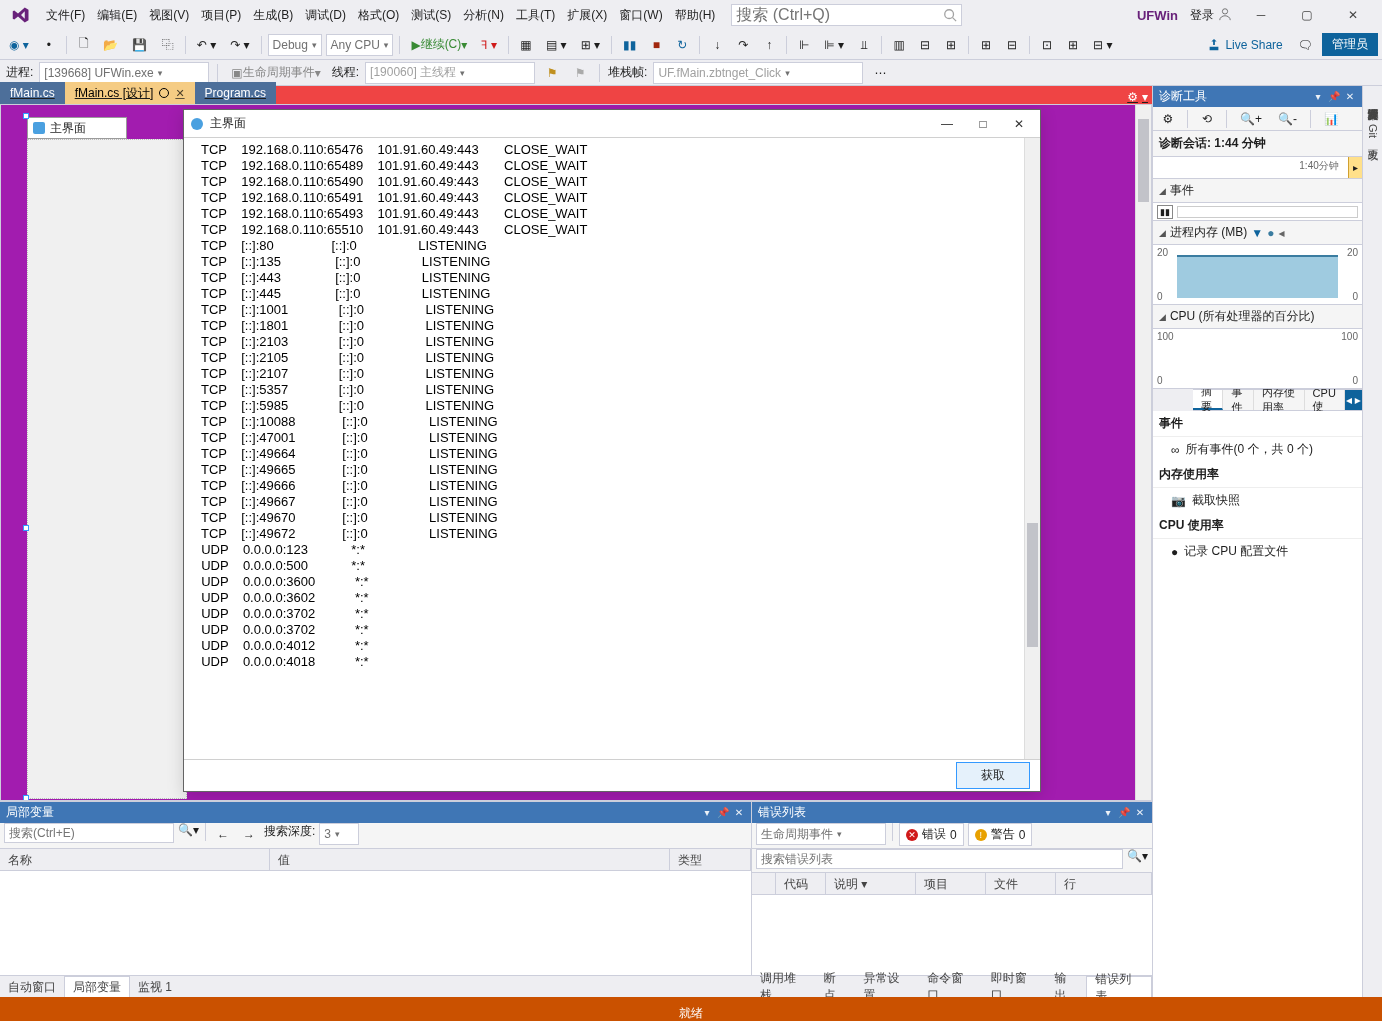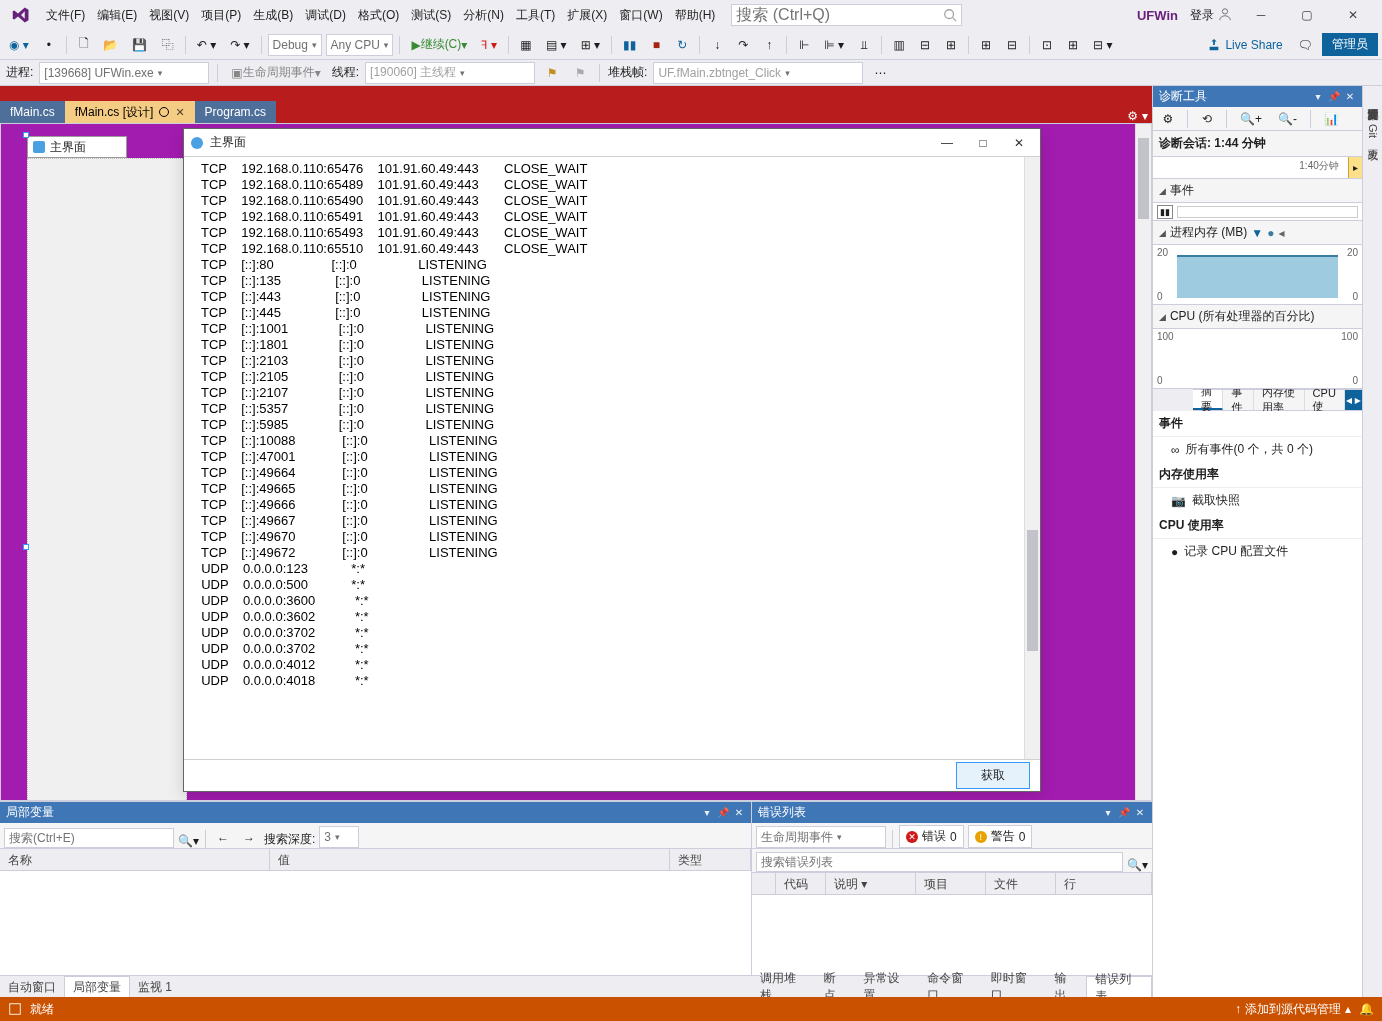--- a/index.html
+++ b/index.html
@@ -20,21 +20,21 @@
 .combo { height:22px; border:1px solid #cccedb; background:#fff; display:flex; align-items:center; padding:0 4px; color:#717171; gap:4px; cursor:pointer; }
 .combo.dim { color:#a0a0a0; }
 .combo .cd { font-size:9px; color:#717171; }
 .liveshare { color:#0e639c; display:flex; align-items:center; gap:4px; cursor:pointer; padding:0 6px; }
 .admin-btn { background:#0e639c; color:#fff; padding:3px 10px; cursor:pointer; }
 .debugbar { height:26px; background:#eeeef2; border-bottom:1px solid #cccedb; display:flex; align-items:center; padding:0 6px; gap:6px; font-size:12px; }
 .debugbar .lbl { color:#1e1e1e; }
 .debugbar .combo { min-width:120px; }
 .main { flex:1; display:flex; min-height:0; }
 .center-col { flex:1; display:flex; flex-direction:column; min-width:0; }
-.tabs { height:37px; background:#b91c1c; display:flex; align-items:flex-end; }
+.tabs { height:18px; background:#ef4444; display:flex; align-items:flex-end;text-decoration:underline; }
 .tab { height:22px; padding:0 10px; display:flex; align-items:center; gap:6px; cursor:pointer; color:#fff; background:#4d6f9a; font-size:12px; }
 .tab.active { background:#f5cc84; color:#000; }
 .tab .pin { width:10px; height:10px; border-radius:50%; border:1px solid currentColor; }
 .tab .x { font-size:11px; opacity:.7; }
 .tabs .tools { margin-left:auto; display:flex; gap:4px; padding-right:4px; color:#fff; }
 .designer { flex:1; background:#a21caf; border:1px solid #cccedb; position:relative; overflow:hidden; display:flex; }
 .designer-inner { flex:1; position:relative; padding:16px; overflow:auto; }
 .outer-win { position:absolute; left:26px; top:12px; width:100px; height:22px; border:1px solid #9b9b9b; background:#fff; display:flex; align-items:center; gap:4px; padding:0 4px; }
 .outer-win-body { position:absolute; left:26px; top:34px; width:160px; height:660px; border:1px dotted #bbb; background:#f0f0f0; }
 .tracker { position:absolute; width:6px; height:6px; background:#fff; border:1px solid #3399ff; }
@@ -70,33 +70,33 @@
 .diag-tabs { height:22px; background:#f5f5f5; border-top:1px solid #cccedb; border-bottom:1px solid #cccedb; display:flex; align-items:center;margin-left:40px; }
 .diag-tab { padding:0 8px; height:100%; display:flex; align-items:center; cursor:pointer; border-right:1px solid #ddd; font-size:11px; }
 .diag-tab.active { background:#fff; border-bottom:2px solid #0e639c; }
 .diag-tabs .nav { width:14px; text-align:center; background:#0e639c; color:#fff; cursor:pointer; height:100%; display:flex; align-items:center; justify-content:center; }
 .diag-list { flex:1; background:#fff; overflow:auto; }
 .diag-list .grp { padding:4px 6px; font-weight:bold; border-bottom:1px solid #eee; }
 .diag-list .itm { padding:4px 6px 4px 18px; display:flex; align-items:center; gap:6px; cursor:pointer; }
 .bottom-panels { display:flex; height:174px; border-top:1px solid #cccedb; }
 .bp { flex:1; display:flex; flex-direction:column; background:#fff; border-right:1px solid #cccedb; }
 .bp:last-child { border-right:none; }
-.bp-tools { height:26px; border-bottom:1px solid #cccedb; display:flex; align-items:flex-end; padding:0 4px; gap:4px; background:#f5f5f5; }
+.bp-tools { height:26px; border-bottom:1px solid #cccedb; display:flex; align-items:flex-start; padding:0 4px; gap:4px; background:#f5f5f5; }
 .bp-tools input { border:1px solid #cccedb; height:20px; padding:0 4px; flex:0 0 170px; font-size:12px; }
 .bp-grid-h { height:22px; background:#eeeef2; border-bottom:1px solid #cccedb; display:flex; }
 .bp-grid-h .col { padding:3px 8px; border-right:1px solid #cccedb; color:#444; }
 .bp-tabs { height:22px; background:#eeeef2; border-top:1px solid #cccedb; display:flex; align-items:flex-end; }
 .bp-tab { height:22px; padding:0 8px; display:flex; align-items:center; cursor:pointer; color:#444; }
 .bp-tab.active { background:#fff; border:1px solid #cccedb; border-bottom:none; }
 .err-pill { display:flex; align-items:center; gap:4px; border:1px solid #cccedb; background:#fff; padding:2px 6px; cursor:pointer; }
 .err-ico { width:12px; height:12px; border-radius:50%; display:inline-flex; align-items:center; justify-content:center; font-size:9px; color:#fff; }
 .ico-err { background:#d01a1a; }
 .ico-warn { background:#e8a100; }
 .footer-tabs { height:22px; background:#eeeef2; border-top:1px solid #cccedb; display:flex; }
-.statusbar { height:24px; background:#ca5100; color:#fff; display:flex; align-items:center; padding:0 8px; gap:8px; font-size:12px; }
+.statusbar { height:24px; background:#ca5100; color:#fff; display:flex; align-items:center; padding:0 8px; gap:8px; font-size:12px;flex-direction:column; }
 .statusbar .sp { flex:1; }
 .ico { width:14px; height:14px; display:inline-block; }
 </style>
 </head>
 <body>
 
 <div class="menubar">
   <div class="logo">
     <svg viewBox="0 0 24 24">
         <path fill="#68217a" d="M17 2l5 3v14l-5 3-9-8-5 4-2-1V7l2-1 5 4 9-8zm0 5l-5 5 5 5V7z"></path>

